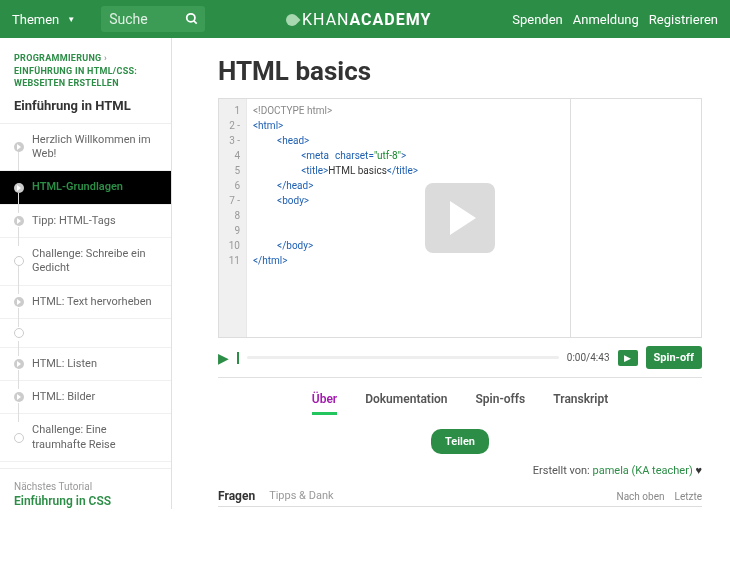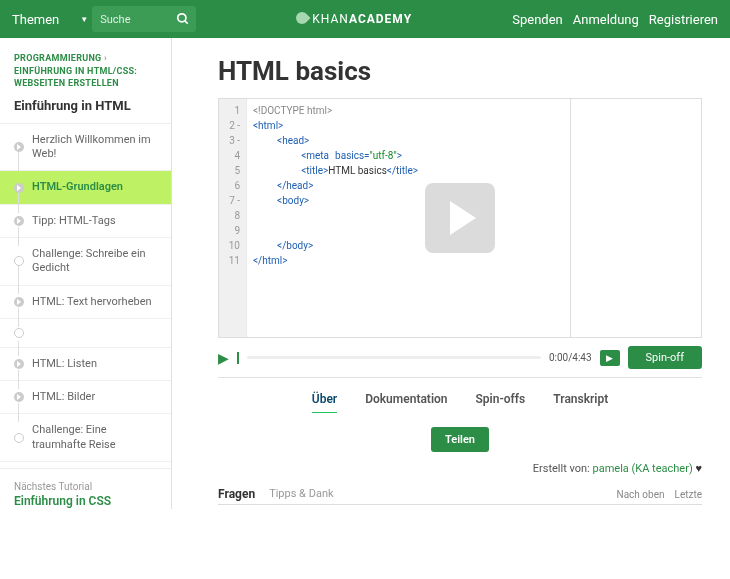--- a/index.html
+++ b/index.html
@@ -1,36 +1,36 @@
 <!DOCTYPE html>
 <html><head>
 <meta charset="utf-8">
 <style>
 *{margin:0;padding:0;box-sizing:border-box;font-family:-apple-system,BlinkMacSystemFont,"Segoe UI",Roboto,Arial,sans-serif}
 body{background:#fff;width:730px;height:579px;overflow:hidden}
 .header{background:#2c8d46;height:38px;display:flex;align-items:center;padding:0 12px;color:#fff}
-.themen{display:flex;align-items:center;gap:21px;font-size:13px;margin-right:4px;cursor:pointer}
+.themen{display:flex;align-items:center;gap:8px;font-size:13px;margin-right:26px;cursor:pointer}
 .themen-caret{font-size:8px}
 .search-wrap{display:flex;align-items:center;background:#3c9c56;border-radius:3px;height:26px;width:104px}
-.search-input{background:transparent;border:none;color:#fff;font-size:11px;padding:0 8px;width:78px;outline:none}
+.search-input{background:transparent;border:none;color:#fff;font-size:14px;padding:0 8px;width:78px;outline:none}
 .search-input::placeholder{color:#e0f0e4}
 .search-btn{width:26px;height:26px;display:flex;align-items:center;justify-content:center;cursor:pointer}
-.brand{flex:1;text-align:center;font-size:12px;letter-spacing:1px;font-weight:400}
+.brand{flex:1;text-align:center;font-size:16px;letter-spacing:1px;font-weight:400}
 .brand b{font-weight:700}
 .leaf{display:inline-block;width:12px;height:12px;background:#a8d8b0;border-radius:50% 0 50% 50%;transform:rotate(45deg);margin-right:4px;vertical-align:-1px}
 .nav-right{display:flex;gap:10px;font-size:13px}
 .nav-right span{cursor:pointer}
 .body{display:flex;height:471px}
 .sidebar{width:172px;border-right:1px solid #e0e0e0;padding:14px 0 0 0;overflow:hidden;background:#fff}
 .bc{font-size:9px;font-weight:700;color:#2c8d46;letter-spacing:.3px;padding:0 14px;line-height:1.4}
 .bc-caret{color:#999}
 .side-h{font-size:13px;font-weight:700;color:#333;padding:8px 14px 10px}
 .lessons{list-style:none;border-top:1px solid #eee}
 .lesson{display:flex;align-items:center;gap:8px;padding:9px 14px;font-size:11px;color:#666;border-bottom:1px solid #f0f0f0;cursor:pointer;line-height:1.3;position:relative}
-.lesson.active{color:#2c8d46;font-weight:600;background:#bef264}
+.lesson.active{color:#2c8d46;font-weight:600;background:#000000}
 .lesson:first-child::before,.lesson.active::before,.lesson:not(:last-child)::after{content:"";position:absolute;left:18px;width:1px;background:#ddd}
 .lesson::after{top:22px;bottom:-9px}
 .licon{width:10px;height:10px;border:1px solid #ccc;border-radius:50%;flex-shrink:0;background:#fff;z-index:1;position:relative}
 .licon.play{border:none;background:#ccc}
 .licon.play::after{content:"";position:absolute;left:3px;top:2px;border-left:4px solid #fff;border-top:3px solid transparent;border-bottom:3px solid transparent}
 .licon.star{border-color:#ccc}
 .next-tut{padding:12px 14px;border-top:1px solid #eee;margin-top:6px}
 .next-lbl{font-size:10px;color:#999}
 .next-title{font-size:12px;color:#2c8d46;font-weight:600;margin-top:2px}
 .main{flex:1;padding:18px 28px 0 46px;overflow:hidden}
@@ -46,26 +46,26 @@
 .t-txt{color:#333}
 .vdiv{position:absolute;right:130px;top:0;bottom:0;width:1px;background:#ddd}
 .play-ov{position:absolute;left:50%;top:50%;transform:translate(-50%,-50%);width:70px;height:70px;background:#d8d8d8;border-radius:8px;display:flex;align-items:center;justify-content:center;cursor:pointer;opacity:.92}
 .play-ov::after{content:"";border-left:26px solid #fff;border-top:17px solid transparent;border-bottom:17px solid transparent;margin-left:6px}
 .controls{display:flex;align-items:center;gap:8px;padding:8px 0;border-bottom:1px solid #e0e0e0}
 .ctrl-play{color:#2c8d46;font-size:14px;cursor:pointer}
 .ctrl-tick{width:2px;height:12px;background:#2c8d46}
 .ctrl-track{flex:1;height:3px;background:#eee;border-radius:2px}
 .ctrl-time{font-size:10px;color:#555}
 .ctrl-speed{width:20px;height:16px;background:#2c8d46;border-radius:2px;display:flex;align-items:center;justify-content:center;color:#fff;font-size:9px}
-.spinoff{background:#2c8d46;color:#fff;border:none;padding:5px 18px;border-radius:3px;font-size:11px;font-weight:400;cursor:pointer}
+.spinoff{background:#2c8d46;color:#fff;border:none;padding:5px 8px;border-radius:3px;font-size:11px;font-weight:700;cursor:pointer}
 .tabs{display:flex;justify-content:center;gap:28px;padding:14px 0 10px;font-size:12px;font-weight:600;color:#555}
 .tab{cursor:pointer;padding-bottom:6px}
-.tab.active{color:#0c4a6e;border-bottom:1px solid #22c55e}
+.tab.active{color:#a21caf;border-bottom:3px solid #22c55e}
 .share-row{text-align:center;padding:4px 0 10px}
-.share-btn{background:#2c8d46;color:#fff;border:none;padding:6px 14px;border-radius:3px;font-size:11px;font-weight:600;cursor:pointer}
+.share-btn{background:#2c8d46;color:#fff;border:none;padding:6px 14px;border-radius:10px;font-size:11px;font-weight:600;cursor:pointer}
 .author{text-align:right;font-size:11px;color:#555;padding-bottom:12px}
 .author a{color:#2c8d46;text-decoration:none}
 .heart{color:#333}
 .qa-head{display:flex;align-items:baseline;border-bottom:1px solid #ddd;padding:0 0 3px 0;font-size:11px}
 .qa-l{display:flex;gap:14px}
 .qa-q{font-weight:700;color:#333;font-size:12px}
 .qa-t{color:#999}
 .qa-r{margin-left:auto;display:flex;gap:10px;color:#888;font-size:10px}
 .qa-input{width:100%;border:1px solid #f97316;background:#fafafa;padding:8px 27px;font-size:11px;font-style:italic;color:#aaa;margin-top:6px;outline:none}
 </style>
@@ -159,21 +159,21 @@
           <span class="gut-line">6</span>
           <span class="gut-line">7 -</span>
           <span class="gut-line">8</span>
           <span class="gut-line">9</span>
           <span class="gut-line">10</span>
           <span class="gut-line">11</span>
         </div>
       <div class="code"><span class="t-doc">&lt;!DOCTYPE html&gt;</span>
 <span class="t-tag">&lt;html&gt;</span>
     <span class="t-tag">&lt;head&gt;</span>
-        <span class="t-tag">&lt;meta</span> <span class="t-attr">basics=</span><span class="t-str">"utf-8"</span><span class="t-tag">&gt;</span>
+        <span class="t-tag">&lt;meta</span> <span class="t-attr">charset=</span><span class="t-str">"utf-8"</span><span class="t-tag">&gt;</span>
         <span class="t-tag">&lt;title&gt;</span><span class="t-txt">HTML basics</span><span class="t-tag">&lt;/title&gt;</span>
     <span class="t-tag">&lt;/head&gt;</span>
     <span class="t-tag">&lt;body&gt;</span>
 
 
     <span class="t-tag">&lt;/body&gt;</span>
 <span class="t-tag">&lt;/html&gt;</span></div>
       <div class="vdiv"></div>
       <div class="play-ov"></div>
     </div>

